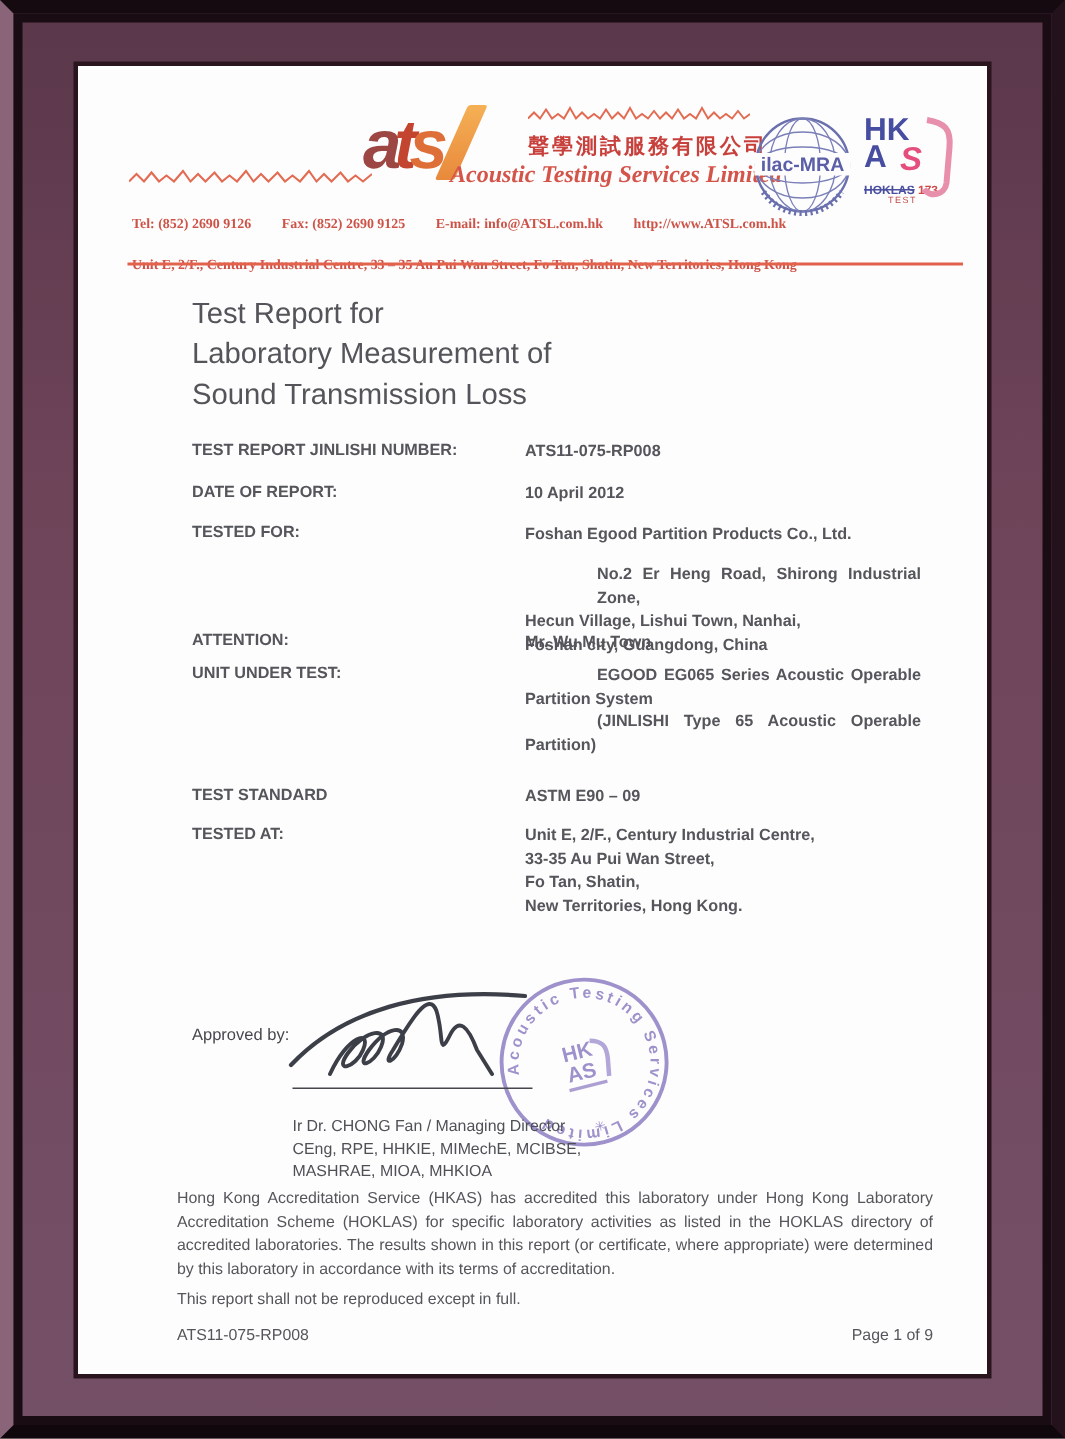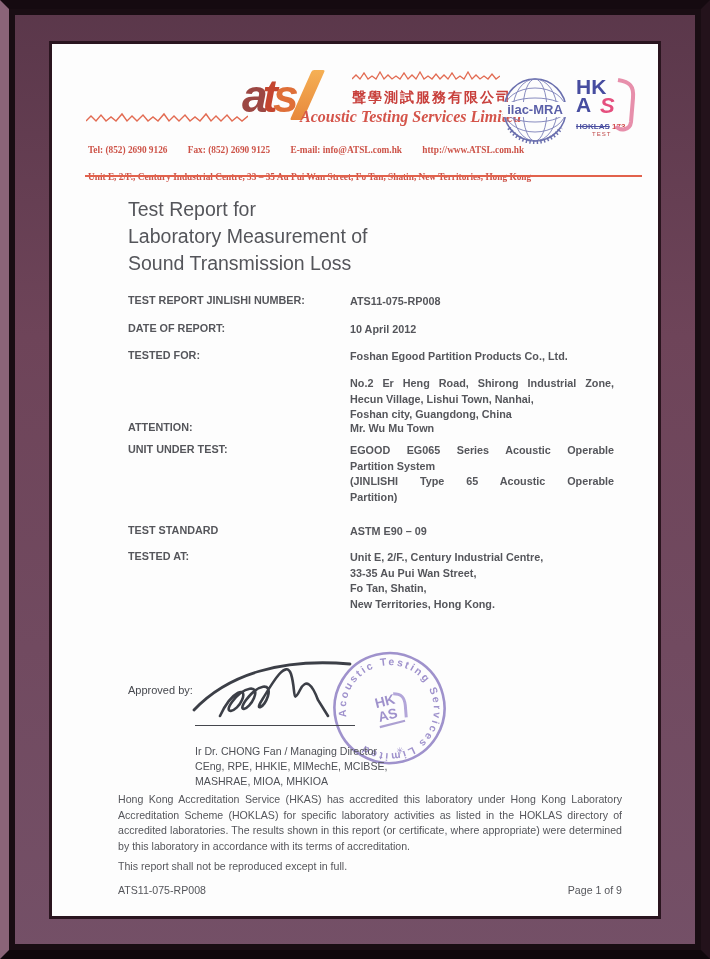--- a/index.html
+++ b/index.html
@@ -36,21 +36,21 @@
   .hkas-letters{color:#474da0;font-weight:900;font-size:21px;line-height:18px;letter-spacing:0;}
   .hkas-s{position:absolute;left:24px;top:15px;color:#e54f7e;font-weight:900;font-style:italic;font-size:22px;}
   .hoklas{font-size:8px;font-weight:bold;color:#4a4fa0;white-space:nowrap;}
   .hoklas b{color:#d04a4a;}
   .hoklas-sub{font-size:6px;color:#c04a4a;letter-spacing:1px;margin-left:16px;}
   
   .title{font-size:19.5px;font-weight:normal;color:#54555a;line-height:27px;}
   .frow{left:76px;width:537px;}
   .flabel{position:absolute;left:0;top:0;font-size:10.8px;font-weight:bold;color:#55565b;white-space:nowrap;}
   .fvalue{position:absolute;left:222px;top:0;width:264px;font-size:10.8px;font-weight:bold;color:#55565b;line-height:15.5px;}
-  .stretch{text-align:justify;text-align-last:justify;}
+  .stretch{text-align:justify;text-align-last:justify;margin-left:48px;}
   
   .approved{font-size:11px;color:#46484e;}
   .sigline{border-bottom:1.5px solid #45474d;}
   .sigblock{font-size:10.6px;color:#4e5056;line-height:15px;white-space:nowrap;}
   .stamp{opacity:.82;transform:rotate(-14deg);}
   
   .note{font-size:10.6px;color:#55565b;line-height:15.5px;text-align:justify;}
   .plain{font-size:10.6px;color:#55565b;white-space:nowrap;}
   .pagerow{display:flex;justify-content:space-between;}
 </style>

